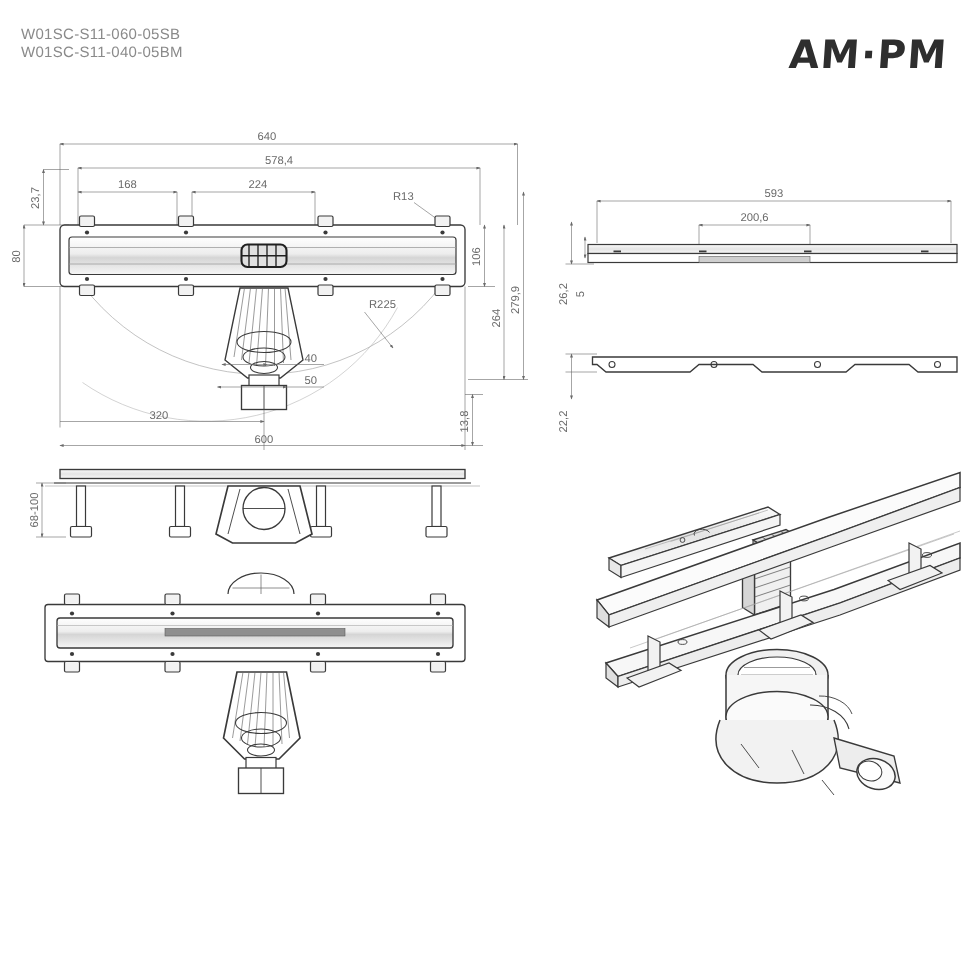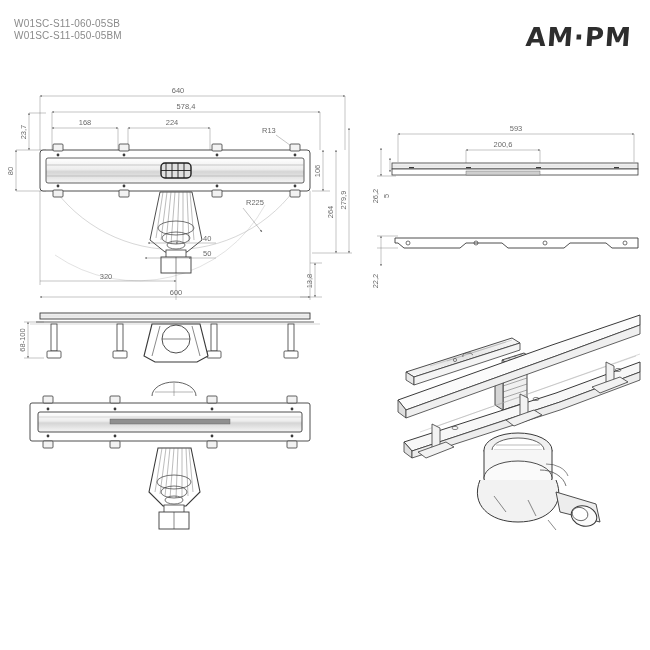--- a/index.html
+++ b/index.html
@@ -12,21 +12,21 @@
         transform:skewX(-4deg);}
   svg.sheet{position:absolute;left:0;top:0;width:650px;height:650px;}
   .dim{font-family:"Liberation Sans",sans-serif;font-size:7.5px;fill:#6a6a6a;}
   .dimv{font-family:"Liberation Sans",sans-serif;font-size:7.5px;fill:#6a6a6a;}
 </style>
 </head>
 <body>
 
 <div class="codes">
   <div>W01SC-S11-060-05SB</div>
-  <div>W01SC-S11-050-05BM</div>
+  <div>W01SC-S11-040-05BM</div>
 </div>
 
 <div class="logo">AM·PM</div>
 
 <svg class="sheet" viewBox="0 0 650 650">
   <defs>
     <marker id="ah" markerWidth="7" markerHeight="5" refX="6" refY="2.5" orient="auto">
       <path d="M0,0 L7,2.5 L0,5 z" fill="#6a6a6a"></path>
     </marker>
     <marker id="ahs" markerWidth="7" markerHeight="5" refX="1" refY="2.5" orient="auto">

